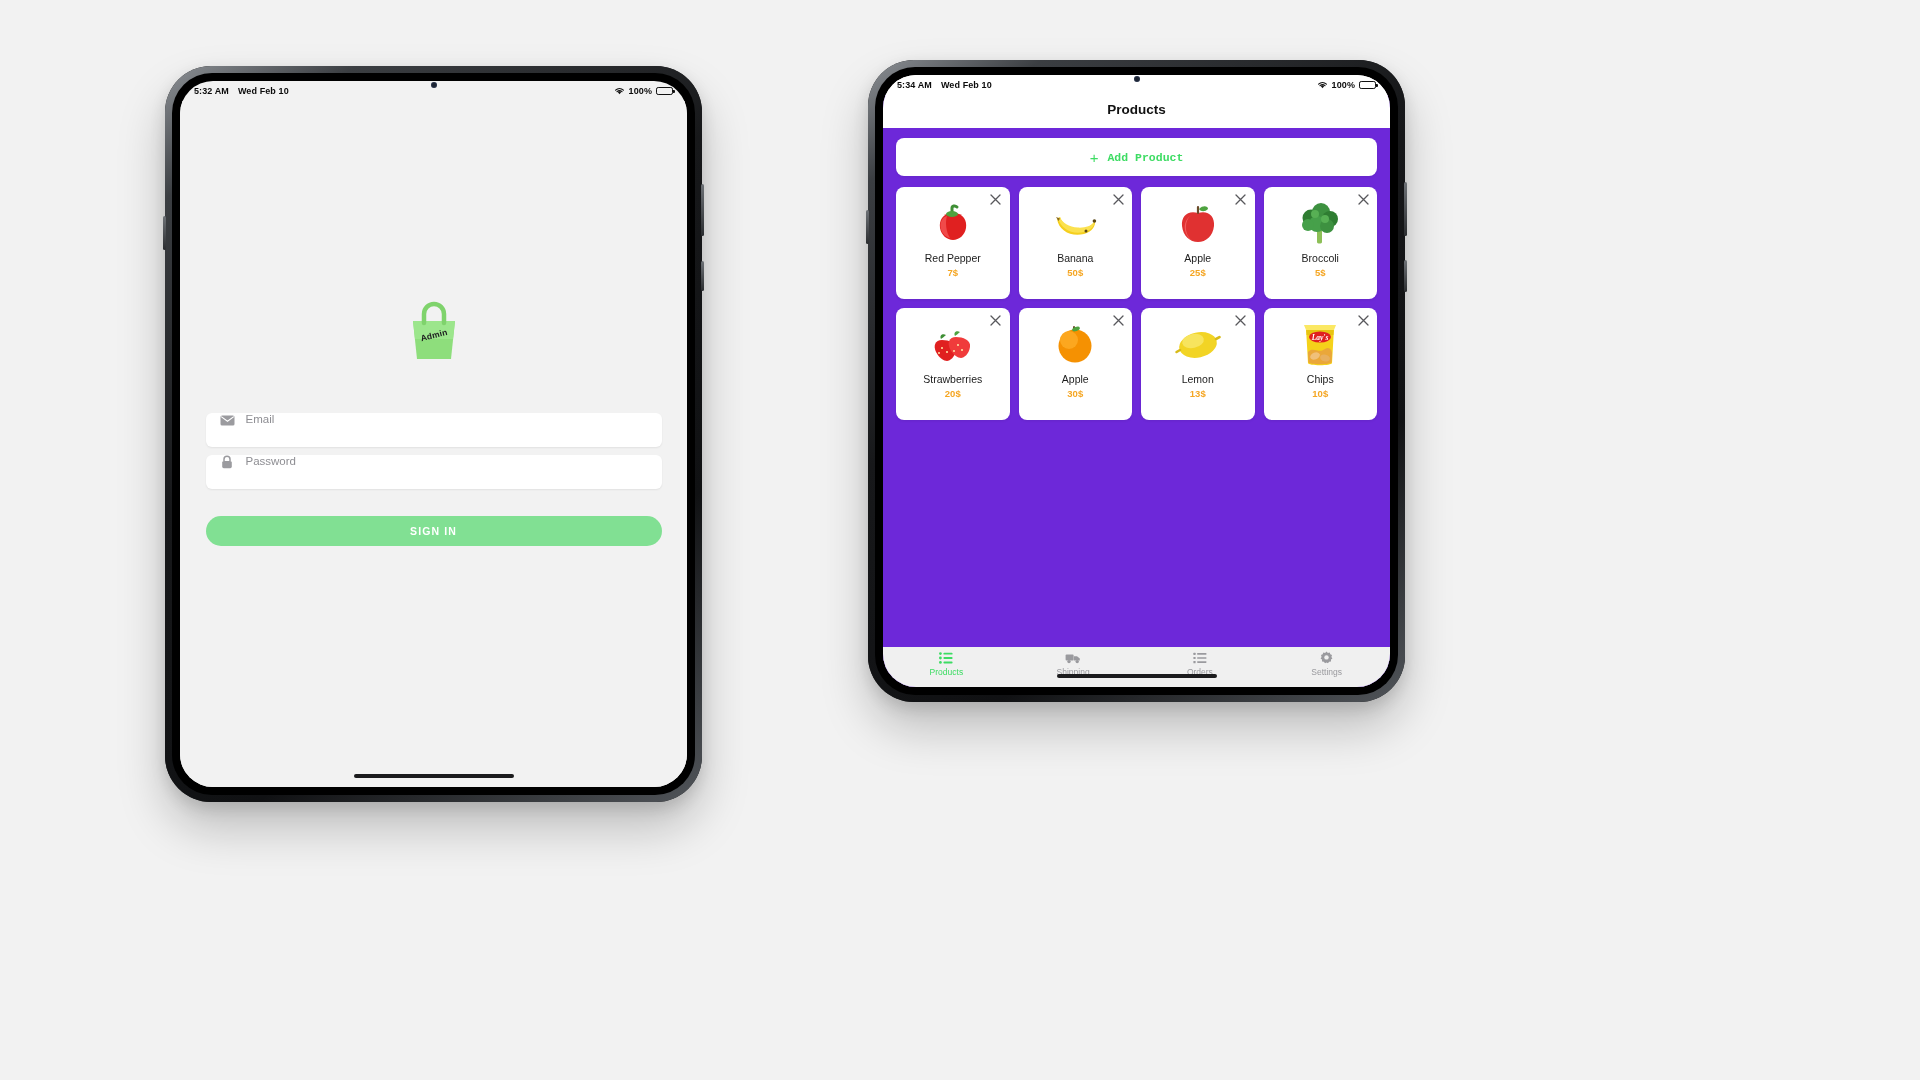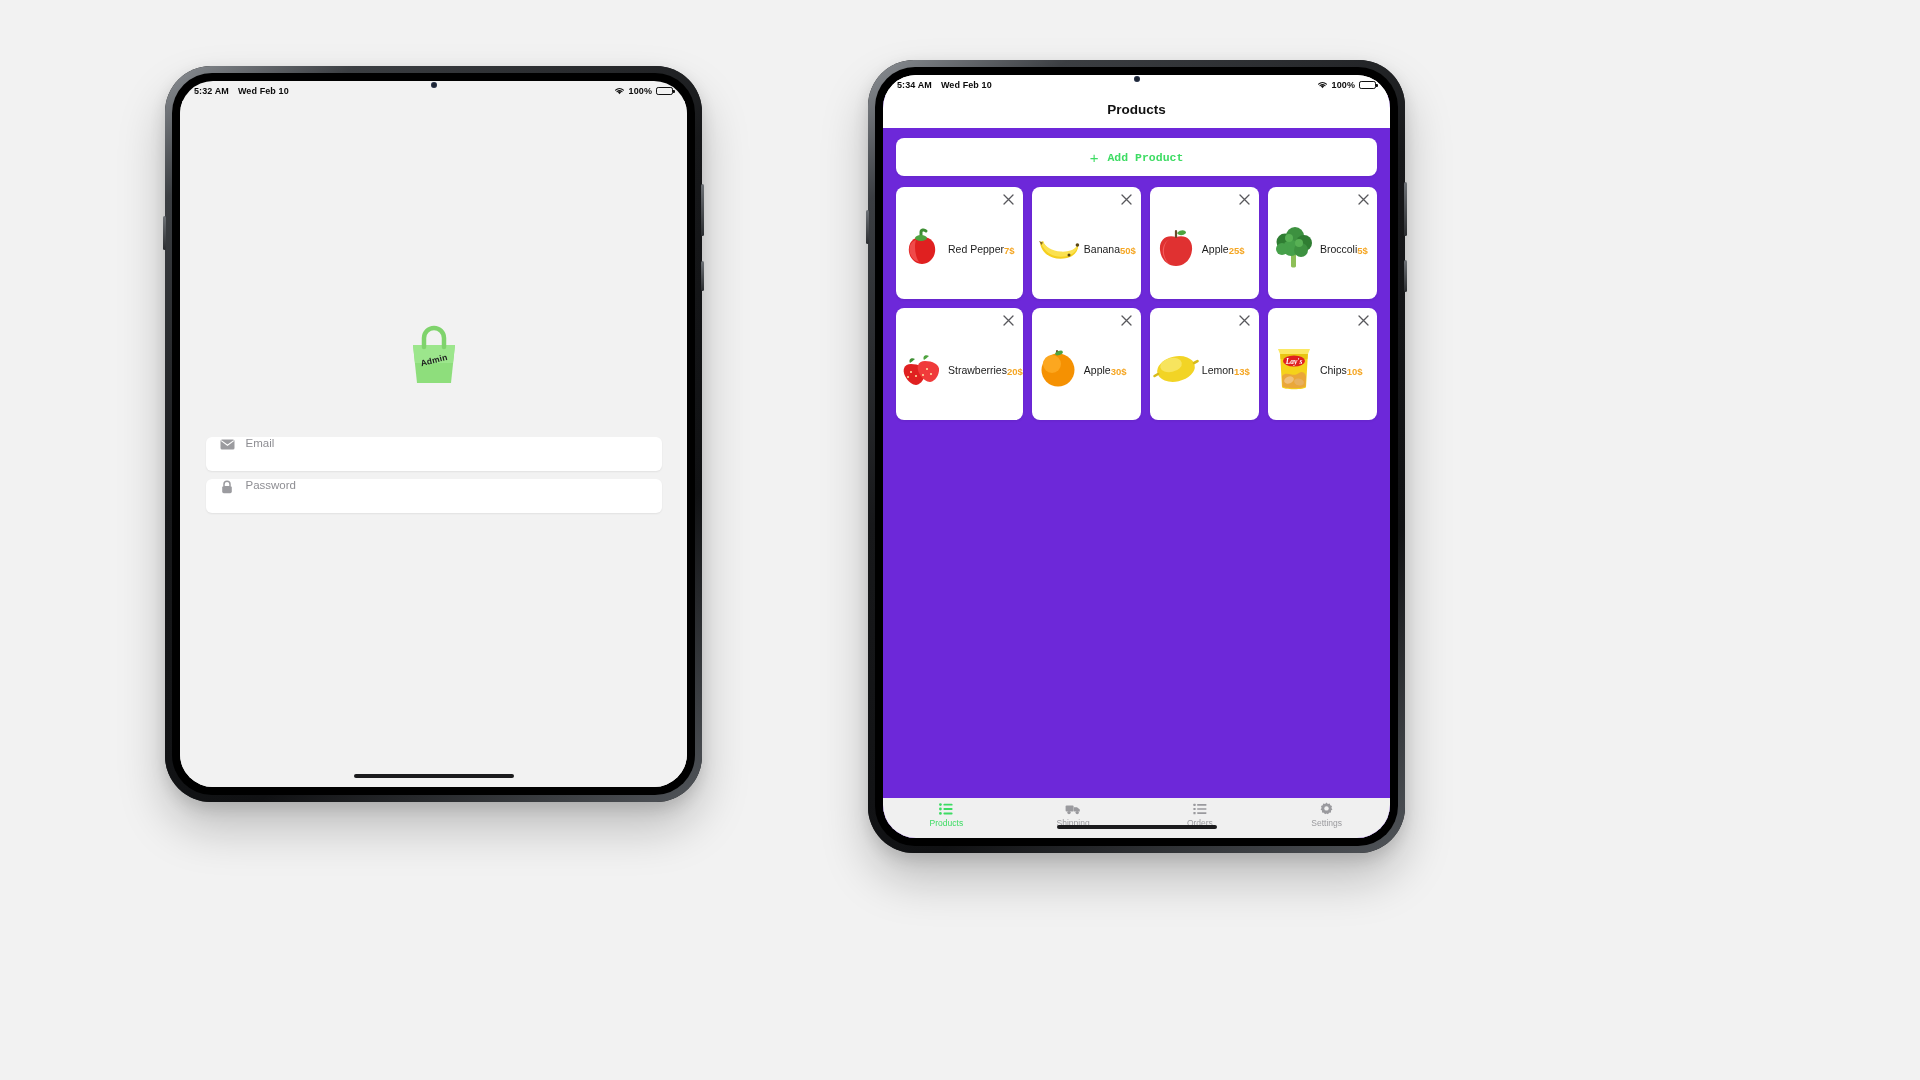--- a/index.html
+++ b/index.html
@@ -48,21 +48,21 @@
     z-index: 3;
   }
   
   .btn-side {
     position: absolute;
     background: linear-gradient(180deg,#6d7176,#2b2d30);
     border-radius: 2px;
   }
 
   #device-left  { left: 165px; top: 66px;  width: 537px; height: 736px; }
-  #device-right { left: 868px; top: 60px;  width: 537px; height: 793px; }
+  #device-right { left: 868px; top: 60px;  width: 537px; height: 642px; }
 
   
   .statusbar {
     height: 20px;
     display: flex; align-items: center;
     padding: 0 14px;
     font-size: 9px; font-weight: bold; color: #0b0b0b;
     letter-spacing: .1px;
     flex: 0 0 auto;
   }
@@ -137,21 +137,21 @@
   }
   .add-plus { color: #3ddc63; font-size: 15px; line-height: 1; font-weight: 400; }
   .add-label { color: #3ddc63; font-size: 11.5px; font-weight: bold; font-family: Liberation Mono, monospace; }
 
   .grid { display: grid; grid-template-columns: repeat(4, 1fr); gap: 9px; }
   .pcard {
     background: #fff; border-radius: 8px;
     box-shadow: 0 1px 3px rgba(0,0,0,.08);
     height: 112px;
     position: relative;
-    display: flex; flex-direction: row; align-items: center;
+    display: flex; flex-direction: column; align-items: center;
     padding-top: 14px;
   }
   .pcard-close {
     position: absolute; top: 5px; right: 7px;
     width: 14px; height: 14px;
     display: flex; align-items: center; justify-content: center;
     cursor: pointer;
   }
   .pimg { width: 52px; height: 46px; display: flex; align-items: center; justify-content: center; margin-bottom: 5px; }
   .pimg svg { display: block; }
@@ -228,20 +228,21 @@
             <div class="field">
               <span class="fi-icon">
                 <svg width="12" height="14" viewBox="0 0 12 14">
                   <path d="M3 6 V4.2 A3 3 0 0 1 9 4.2 V6" stroke="#9b9b9f" stroke-width="1.5" fill="none"></path>
                   <rect x="1.2" y="6" width="9.6" height="7.2" rx="1.6" fill="#9b9b9f"></rect>
                 </svg>
               </span>
               <span class="fi-text">Password</span>
             </div>
 
+            <button class="signin-btn">SIGN IN</button>
           </div>
           <div class="home-indicator"></div>
         </div>
 
       </div>
     </div>
   </div>
 
   <div class="device" id="device-right">
     <div class="btn-side" style="left:-2px; top:150px; width:3px; height:34px;"></div>

